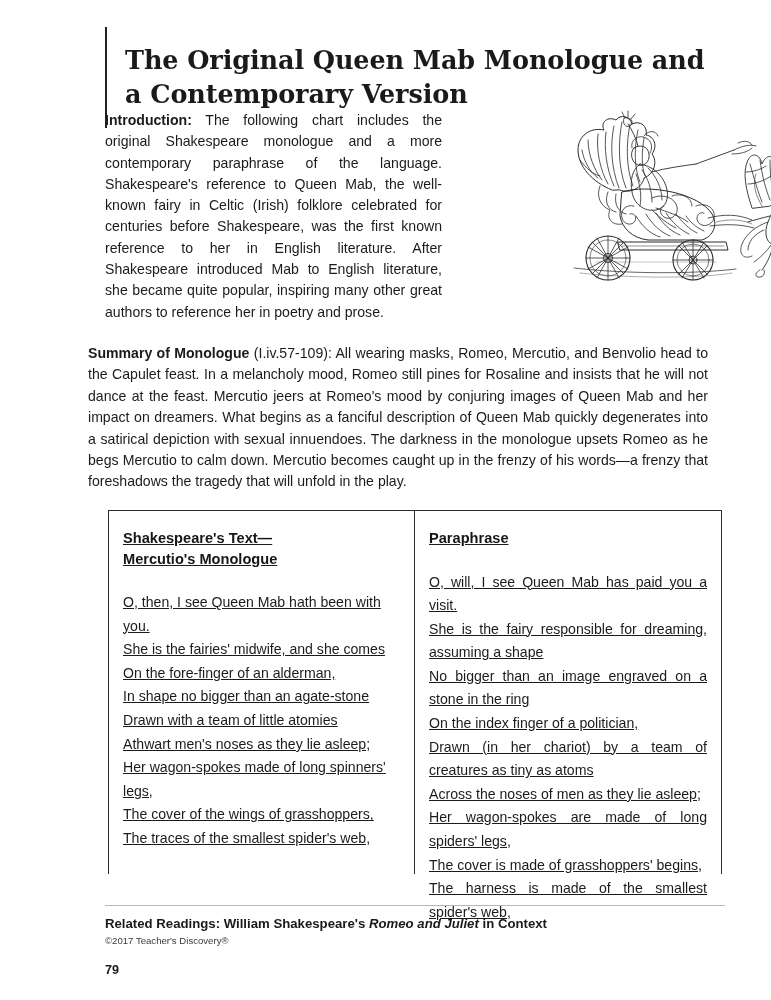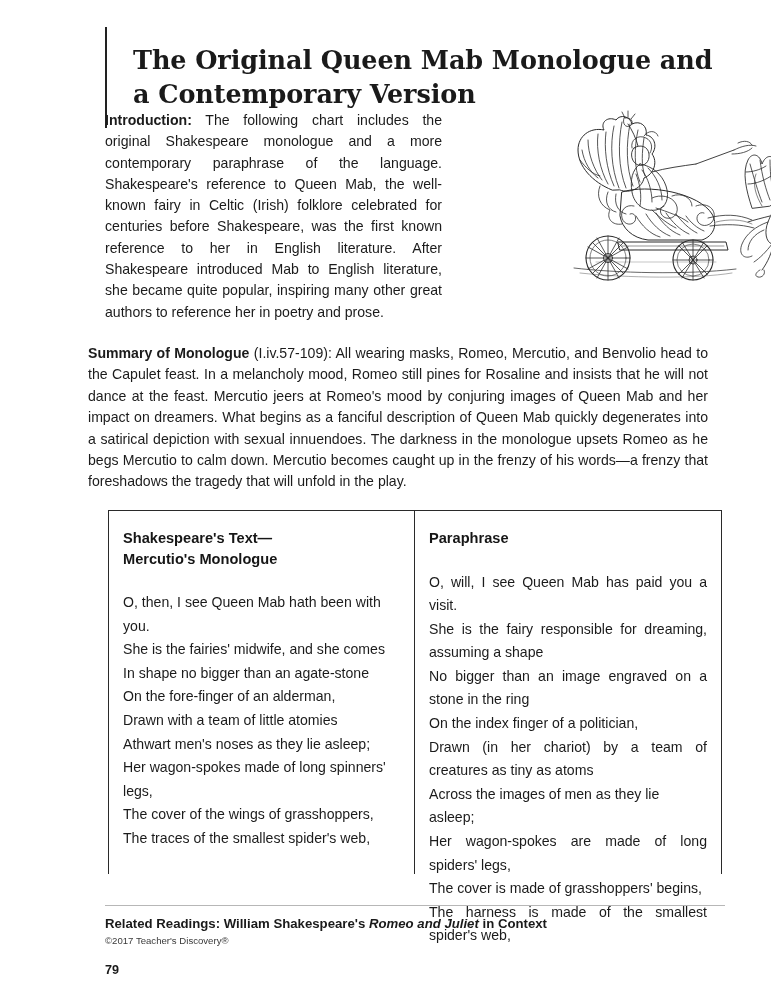--- a/index.html
+++ b/index.html
@@ -41,21 +41,20 @@
     align-self: stretch;
   }
   .title-text {
     font-family: "DejaVu Serif", serif;
     font-weight: bold;
     font-size: 25.5px;
     line-height: 1.32;
     letter-spacing: -0.1px;
     color: #1a1a1a;
     max-width: 580px;
-    margin-left: 8px;
   }
 
   
   .intro-wrap {
     position: absolute;
     left: 105px;
     top: 110px;
     width: 620px;
   }
   .intro-text {
@@ -106,20 +105,21 @@
     height: 364px;
     border-left: 1.6px solid #2a2a2a;
     border-right: 1.6px solid #2a2a2a;
     border-top: 1.6px solid #2a2a2a;
     box-sizing: border-box;
     display: flex;
   }
   .col {
     box-sizing: border-box;
     padding: 17px 14px 0 14px;
+    text-decoration: underline;
   }
   .col-left {
     width: 307px;
     border-right: 1.6px solid #2a2a2a;
   }
   .col-right {
     width: 307px;
   }
   .col-head {
     font-size: 14.6px;
@@ -346,41 +346,41 @@
   <div class="table">
 
     <div class="col col-left">
       <div class="col-head">
         <span class="hl">Shakespeare's Text—</span><br>
         <span class="hl">Mercutio's Monologue</span>
       </div>
       <div class="verse">
         <span class="line">O, then, I see Queen Mab hath been with you.</span>
         <span class="line">She is the fairies' midwife, and she comes</span>
+        <span class="line">On the fore-finger of an alderman,</span>
         <span class="line">In shape no bigger than an agate-stone</span>
-        <span class="line">On the fore-finger of an alderman,</span>
         <span class="line">Drawn with a team of little atomies</span>
         <span class="line">Athwart men's noses as they lie asleep;</span>
         <span class="line">Her wagon-spokes made of long spinners' legs,</span>
         <span class="line">The cover of the wings of grasshoppers,</span>
         <span class="line">The traces of the smallest spider's web,</span>
       </div>
     </div>
 
     <div class="col col-right">
       <div class="col-head">
         <span class="hl">Paraphrase</span>
       </div>
       <div class="verse justified">
         <span class="line">O, will, I see Queen Mab has paid you a visit.</span>
         <span class="line">She is the fairy responsible for dreaming, assuming a shape</span>
         <span class="line">No bigger than an image engraved on a stone in the ring</span>
         <span class="line last">On the index finger of a politician,</span>
         <span class="line">Drawn (in her chariot) by a team of creatures as tiny as atoms</span>
-        <span class="line last">Across the images of men as they lie asleep;</span>
+        <span class="line last">Across the noses of men as they lie asleep;</span>
         <span class="line">Her wagon-spokes are made of long spiders' legs,</span>
         <span class="line last">The cover is made of grasshoppers' begins,</span>
         <span class="line">The harness is made of the smallest spider's web,</span>
       </div>
     </div>
 
   </div>
 
   <div class="footer">
     <div class="footer-rule"></div>

